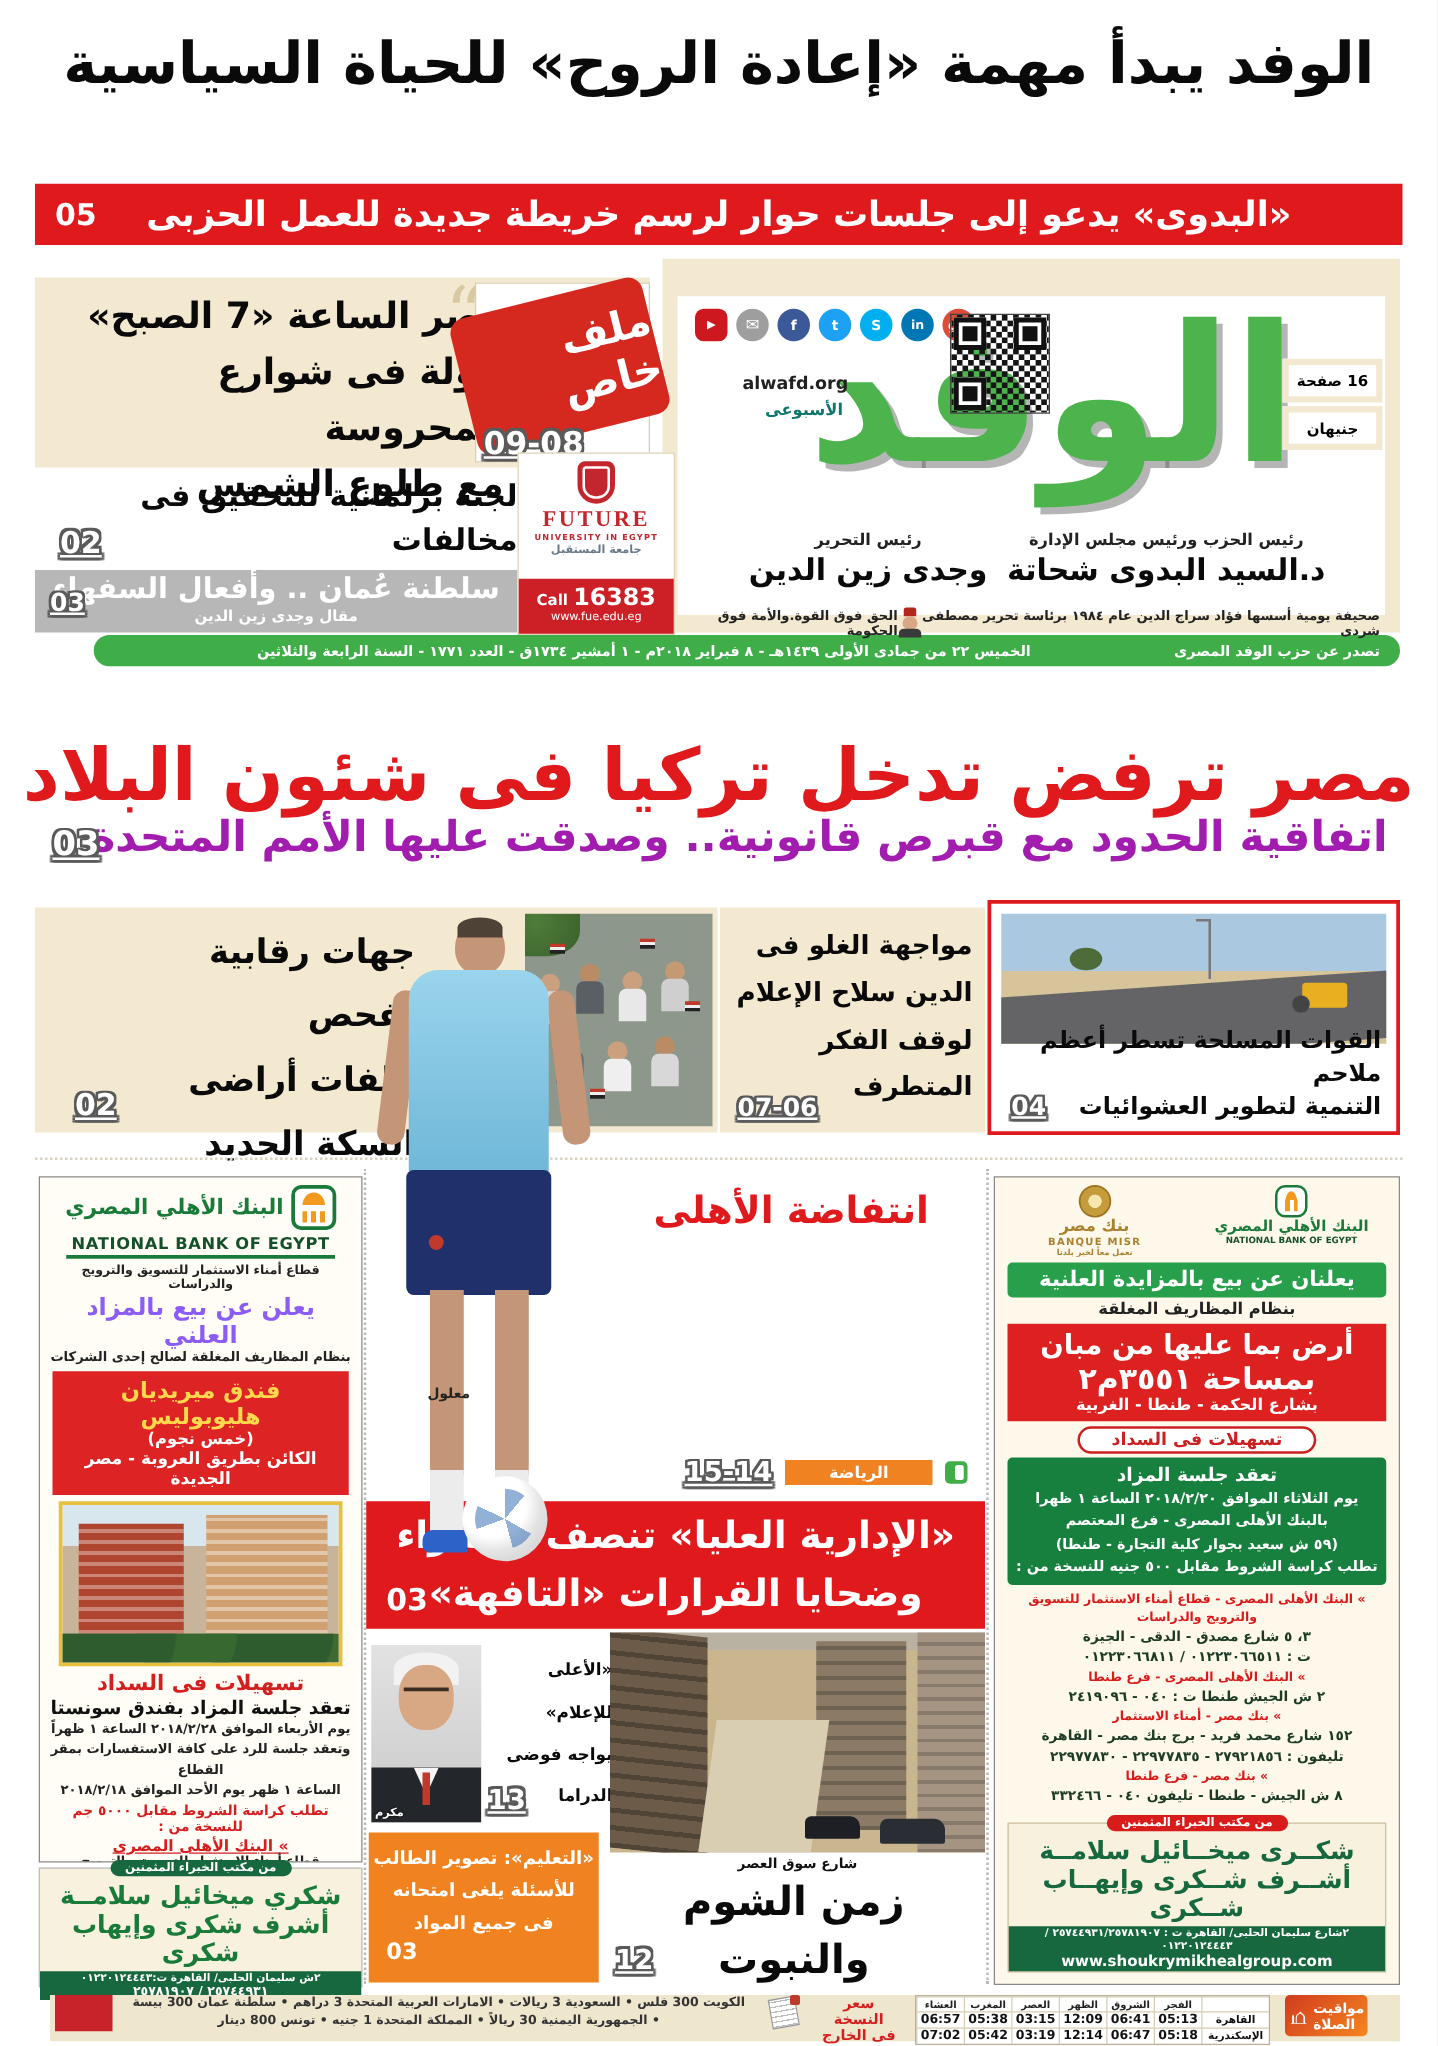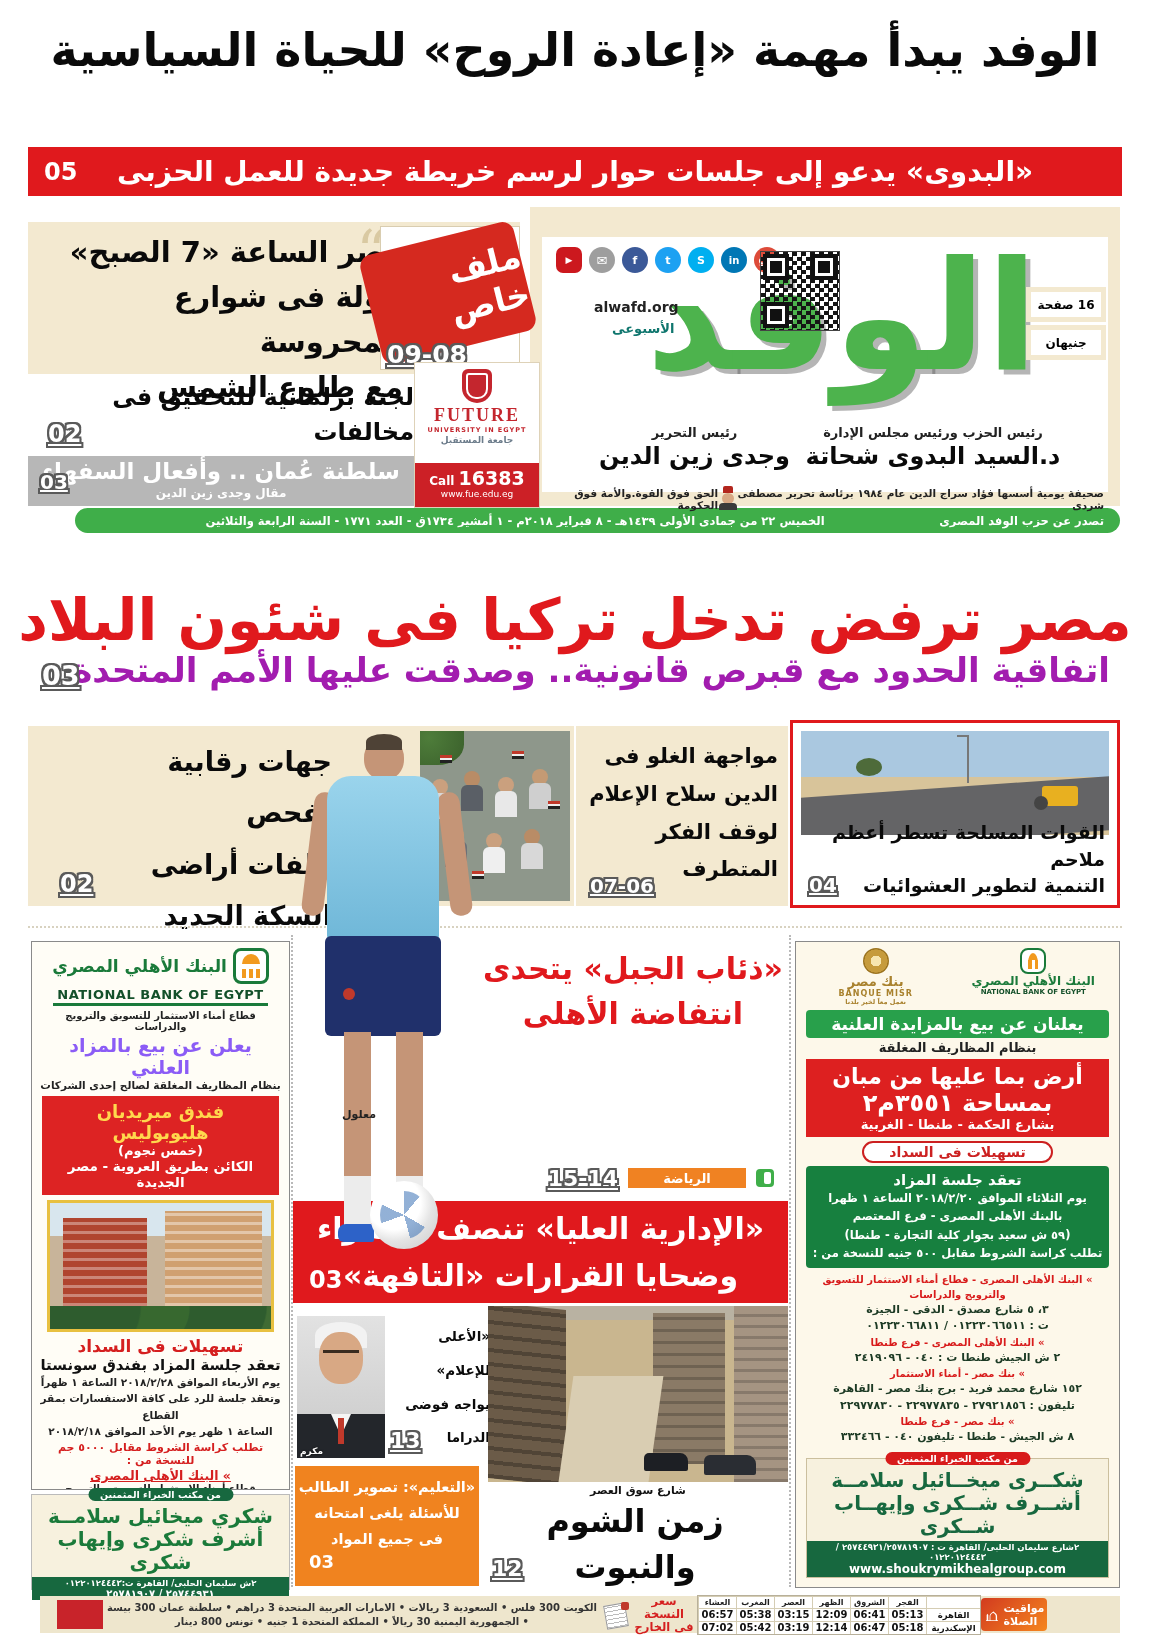--- a/index.html
+++ b/index.html
@@ -255,21 +255,21 @@
   #player .sock-r{position:absolute;left:104px;top:440px;width:27px;height:50px;background:#ececec;}
   #player .shoe-l{position:absolute;left:46px;top:488px;width:36px;height:18px;background:#2d62c8;border-radius:8px 4px 2px 6px;}
   #player .shoe-r{position:absolute;left:100px;top:488px;width:36px;height:18px;background:#2d62c8;border-radius:4px 8px 6px 2px;}
   #player .ball{position:absolute;left:78px;top:445px;width:68px;height:68px;border-radius:50%;
     background:radial-gradient(circle at 35% 32%,#fff 0 42%,#e4e4e4 60%,#c8c8c8 100%);}
   #player .ball::after{content:"";position:absolute;inset:10px;border-radius:50%;opacity:.55;
     background:conic-gradient(#3a71b5 0 40deg,transparent 40deg 120deg,#3a71b5 120deg 165deg,transparent 165deg 250deg,#3a71b5 250deg 295deg,transparent 295deg);}
   #player .cap{position:absolute;left:50px;top:372px;font-size:11px;font-weight:bold;color:#222;}
   
   #bottom-bar{top:1596px;left:40px;width:1080px;height:37px;background:#eee6cd;display:flex;direction:ltr;
-    align-items:center;gap:0;padding:0 17px;box-sizing:border-box;}
+    align-items:flex-start;gap:12px;padding:0 4px;box-sizing:border-box;}
   #bb-red{width:46px;height:29px;background:#c8232a;flex:none;}
   #bb-prices{width:498px;text-align:center;font-size:10px;font-weight:bold;color:#333;line-height:1.35;direction:rtl;flex:none;}
   #bb-paper{width:30px;height:26px;position:relative;flex:none;}
   #bb-paper .sheet{position:absolute;left:4px;top:2px;width:20px;height:22px;background:#fff;border:1px solid #999;
     transform:rotate(-10deg);background-image:repeating-linear-gradient(0deg,#bbb 0 1px,transparent 1px 4px);}
   #bb-paper .mark{position:absolute;right:2px;top:0;width:8px;height:8px;background:#c0392b;border-radius:2px;}
   #bb-price-label{width:66px;text-align:center;color:#d51f1f;font-weight:bold;font-size:11.5px;line-height:1.15;flex:none;}
   #bb-table{display:grid;grid-template-columns:repeat(6,38px) 54px;background:#fff;border:1px solid #b8b09a;flex:none;direction:ltr;}
   #bb-table div{border-left:1px solid #d5cdb4;border-top:1px solid #d5cdb4;text-align:center;}
   #bb-table .th{font-size:8px;font-weight:bold;color:#222;height:11px;line-height:11px;}
@@ -524,21 +524,20 @@
         <div>أشــرف شــكرى وإيهــاب شــكرى</div>
       </div>
       <div class="shk-green">
         <div class="a1">٢شارع سليمان الحلبى/ القاهرة ت : ٢٥٧٤٤٩٣١/٢٥٧٨١٩٠٧ / ٠١٢٢٠١٢٤٤٤٣</div>
         <div class="a2">www.shoukrymikhealgroup.com</div>
       </div>
     </div>
   </div>
 
   <div id="wolves" class="abs">
-    <div>«ذئاب الجبل» يتحدى</div>
     <div>انتفاضة الأهلى</div>
   </div>
   <div id="sports-ribbon" class="abs">
     <span id="sports-icon"></span>
     <span id="ribbon-bar">الرياضة</span>
     <span id="ribbon-pages" class="pgnum">15-14</span>
   </div>
 
   <div id="court-banner" class="abs">
     <div>«الإدارية العليا» تنصف الفقراء</div>

